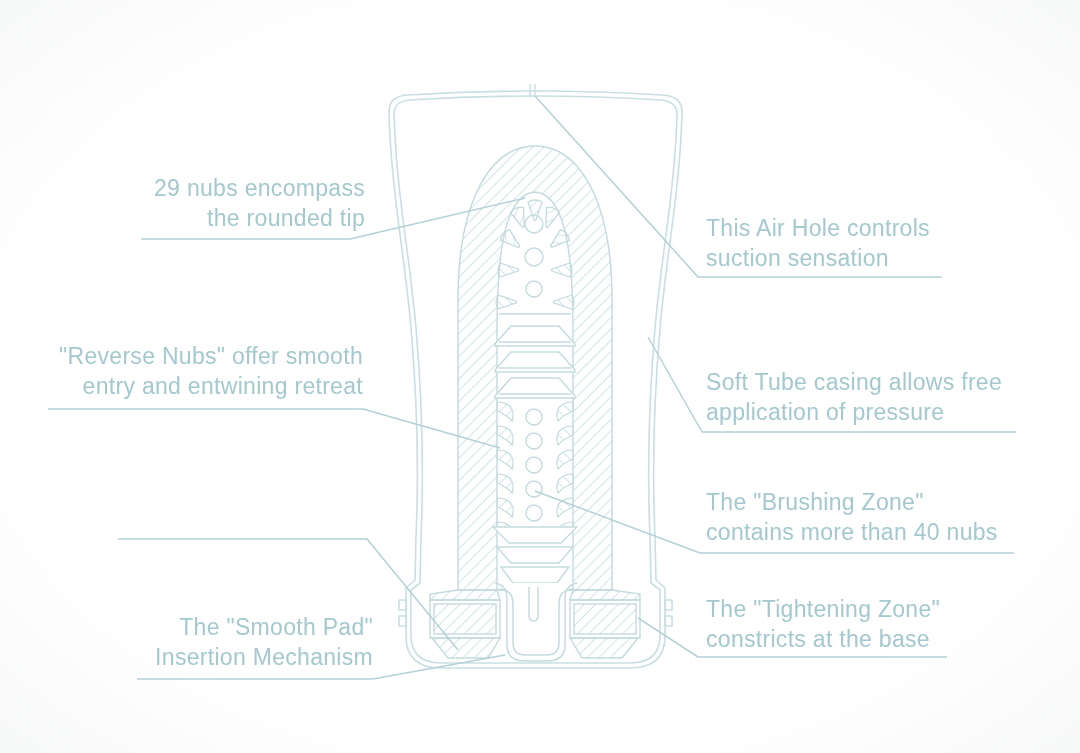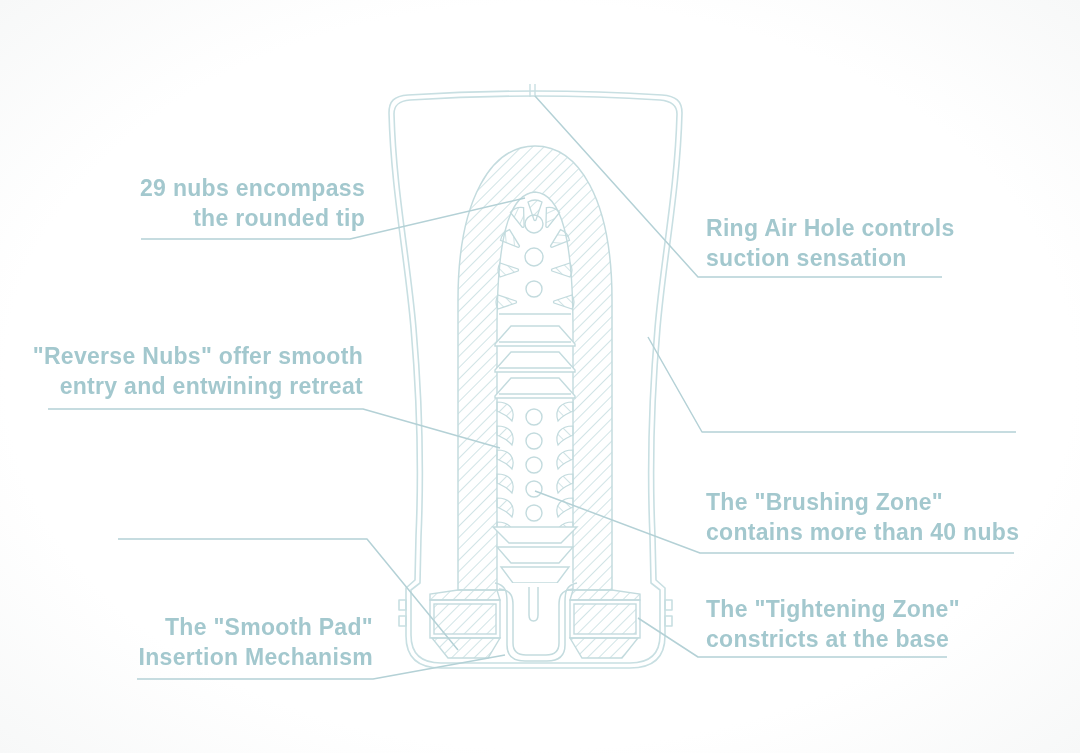--- a/index.html
+++ b/index.html
@@ -4,21 +4,21 @@
 <style>
   html, body { margin: 0; padding: 0; }
   body {
     width: 1080px; height: 753px;
     background: radial-gradient(ellipse at center, #ffffff 70%, #f7f8f8 100%);
     overflow: hidden;
     font-family: "Liberation Sans", sans-serif;
   }
   #stage {
     position: relative;
-    width: 1080px; height: 753px; font-weight: bold;
+    width: 1080px; height: 753px;
   }
   #diagram-svg {
     position: absolute; left: 0; top: 0;
   }
   .callout {
     position: absolute;
     font-size: 23px;
     line-height: 30px;
     letter-spacing: 0.3px;
     color: #a3c8ce;
@@ -170,26 +170,28 @@
       <polyline points="118,539 367,539 458,650"></polyline>
       <polyline points="535,491 700,553 1014,553"></polyline>
       <polyline points="137,679 373,679 505,655"></polyline>
       <polyline points="638,618 698,657 947,657"></polyline>
     </g>
   </svg>
 
   <div class="callout align-right" style="left:80px;  top:173px; width:285px;">29 nubs encompass
 the rounded tip</div>
 
-  <div class="callout align-left" style="left:706px; top:213px; width:310px;">Ring Air Hole controls
+  <div class="callout align-left" style="left:706px; top:213px; width:310px;">This Air Hole controls
 suction sensation</div>
 
   <div class="callout align-right" style="left:28px;  top:341px; width:335px;">"Reverse Nubs" offer smooth
 entry and entwining retreat</div>
 
+  <div class="callout align-left" style="left:706px; top:367px; width:330px;">Soft Tube casing allows free
+application of pressure</div>
 
 
   <div class="callout align-left" style="left:706px; top:487px; width:330px;">The "Brushing Zone"
 contains more than 40 nubs</div>
 
   <div class="callout align-right" style="left:105px; top:612px; width:268px;">The "Smooth Pad"
 Insertion Mechanism</div>
 
   <div class="callout align-left" style="left:706px; top:594px; width:300px;">The "Tightening Zone"
 constricts at the base</div>

